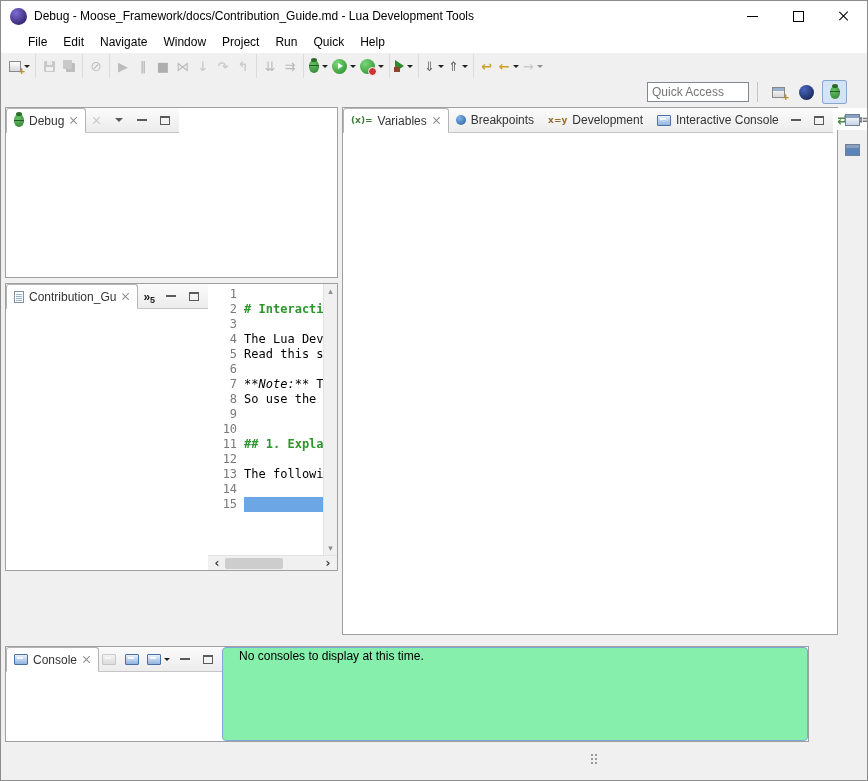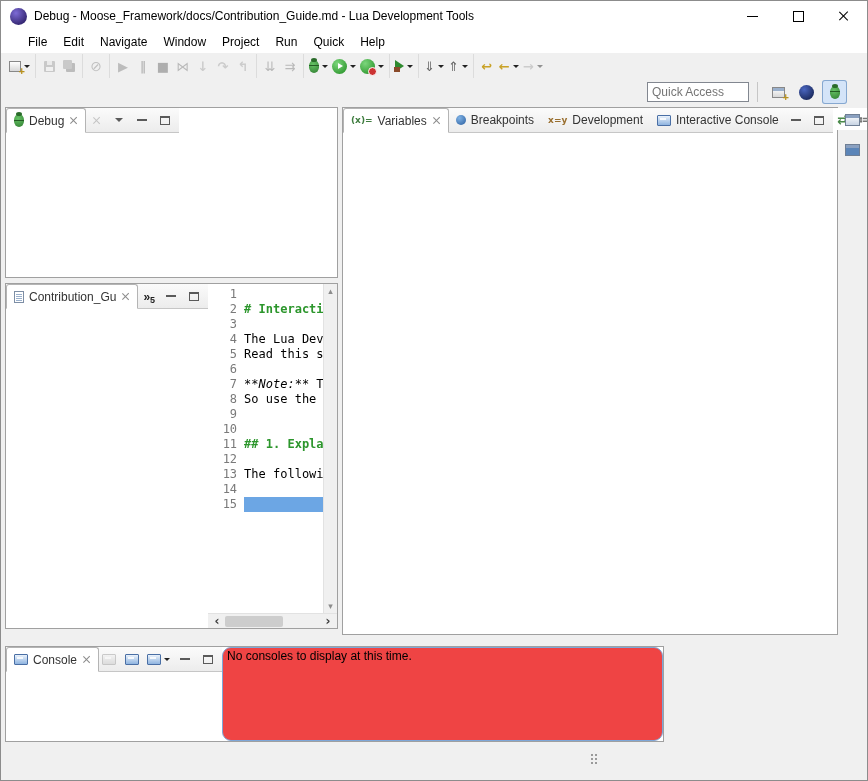--- a/index.html
+++ b/index.html
@@ -30,23 +30,23 @@
   .dd{width:0;height:0;border-left:3px solid transparent;border-right:3px solid transparent;border-top:3px solid #222;margin-left:1px}
   .qa-row{height:26px;display:flex;align-items:center;justify-content:flex-end;gap:5px;padding-right:20px;background:#f0f0f0}
   .qa-input{width:102px;height:20px;border:1px solid #828790;padding:0 4px;font:12px "Liberation Sans",sans-serif;color:#444;background:#fff}
   .persp-sep{width:1px;height:20px;background:#c6c6c6;margin:0 3px}
   .persp-btn{width:25px;height:24px;display:flex;align-items:center;justify-content:center;border-radius:3px;gap:2px}
   .persp-btn.active{background:#d4e4f8;box-shadow:inset 0 0 0 1px #86a8d0}
 
   
   .panel{position:absolute;background:#fff;border:1px solid #a0a0a0;display:flex;flex-direction:row}
   #debug-panel{left:4px;top:106px;width:333px;height:171px}
-  #editor-panel{left:4px;top:282px;width:333px;height:346px}
+  #editor-panel{left:4px;top:282px;width:333px;height:288px}
   #right-panel{left:341px;top:106px;width:496px;height:528px}
-  #console-panel{left:4px;top:645px;width:659px;height:96px}
+  #console-panel{left:4px;top:645px;width:804px;height:96px}
   .tabbar{height:25px;flex:0 0 25px;display:flex;align-items:stretch;background:linear-gradient(#fbfbfb,#ececec);border-bottom:1px solid #c6c6c6;position:relative}
   .tab{display:flex;align-items:center;gap:5px;padding:0 7px;color:#333;white-space:nowrap}
   .tab.active{background:#fff;border:1px solid #b4b4b4;border-bottom:1px solid #fff;border-radius:3px 3px 0 0;margin-bottom:-1px;z-index:2}
   .xicon{position:relative;width:9px;height:9px;display:inline-block}
   .xicon::before,.xicon::after{content:"";position:absolute;left:4px;top:0;width:1.4px;height:9px;background:#8a8a8a}
   .xicon::before{transform:rotate(45deg)}.xicon::after{transform:rotate(-45deg)}
   .tab-tools{margin-left:auto;display:flex;align-items:center;gap:3px;padding-right:4px}
   .view-toolbar{height:22px;flex:0 0 22px;display:flex;align-items:center;justify-content:flex-end;gap:3px;padding-right:5px;background:#fff}
   .panel-fill{flex:1;background:#fff;overflow:hidden}
   .ico-min{width:10px;height:2px;background:#5a5a5a}
@@ -70,21 +70,21 @@
   .vs-a{position:absolute;left:0;width:100%;text-align:center;color:#8c8c8c;font:9px/12px "DejaVu Sans",sans-serif}
   .vs-a.t{top:1px}.vs-a.b{bottom:1px}
   .vs-a.t::before{content:"▴"}.vs-a.b::before{content:"▾"}
   .hscroll{height:15px;flex:0 0 15px;background:#f0f0f0;border-top:1px solid #e2e2e2;position:relative}
   .hs-a{position:absolute;top:0;width:14px;text-align:center;color:#3a3a3a;font:bold 12px/15px "DejaVu Sans",sans-serif}
   .hs-a.l{left:2px}.hs-a.r{right:2px}
   .hs-a.l::before{content:"‹"}.hs-a.r::before{content:"›"}
   .hs-thumb{position:absolute;left:17px;top:2px;width:58px;height:11px;background:#cdcdcd;border-radius:2px}
 
   
-  .console-body{flex:1;background:#ef4444;border:1px solid #7ea7d8;border-radius:9px;padding:1px 4px;font-size:12px}
+  .console-body{flex:1;background:#86efac;border:1px solid #7ea7d8;border-radius:4px;padding:1px 16px;font-size:12px}
 
   
   .right-strip{position:absolute;right:1px;top:108px;width:28px;display:flex;flex-direction:column;align-items:center;gap:8px}
   .statusbar{position:absolute;left:0;right:0;bottom:0;height:38px;background:#f0f0f0}
   .drag-dots{position:absolute;left:590px;top:12px;width:2px;height:2px;background:#9a9a9a;box-shadow:4px 0 0 #9a9a9a,0 4px 0 #9a9a9a,4px 4px 0 #9a9a9a,0 8px 0 #9a9a9a,4px 8px 0 #9a9a9a}
 
   
   .ico-new{width:12px;height:11px;border:1px solid #888;background:linear-gradient(#fff,#d8d8d8);position:relative}
   .ico-new::after{content:"+";position:absolute;right:-5px;bottom:-6px;color:#b8921f;font-weight:bold;font-size:11px;line-height:1}
   .ico-save{width:11px;height:11px;background:#8d9cb5;position:relative;border-radius:1px}

